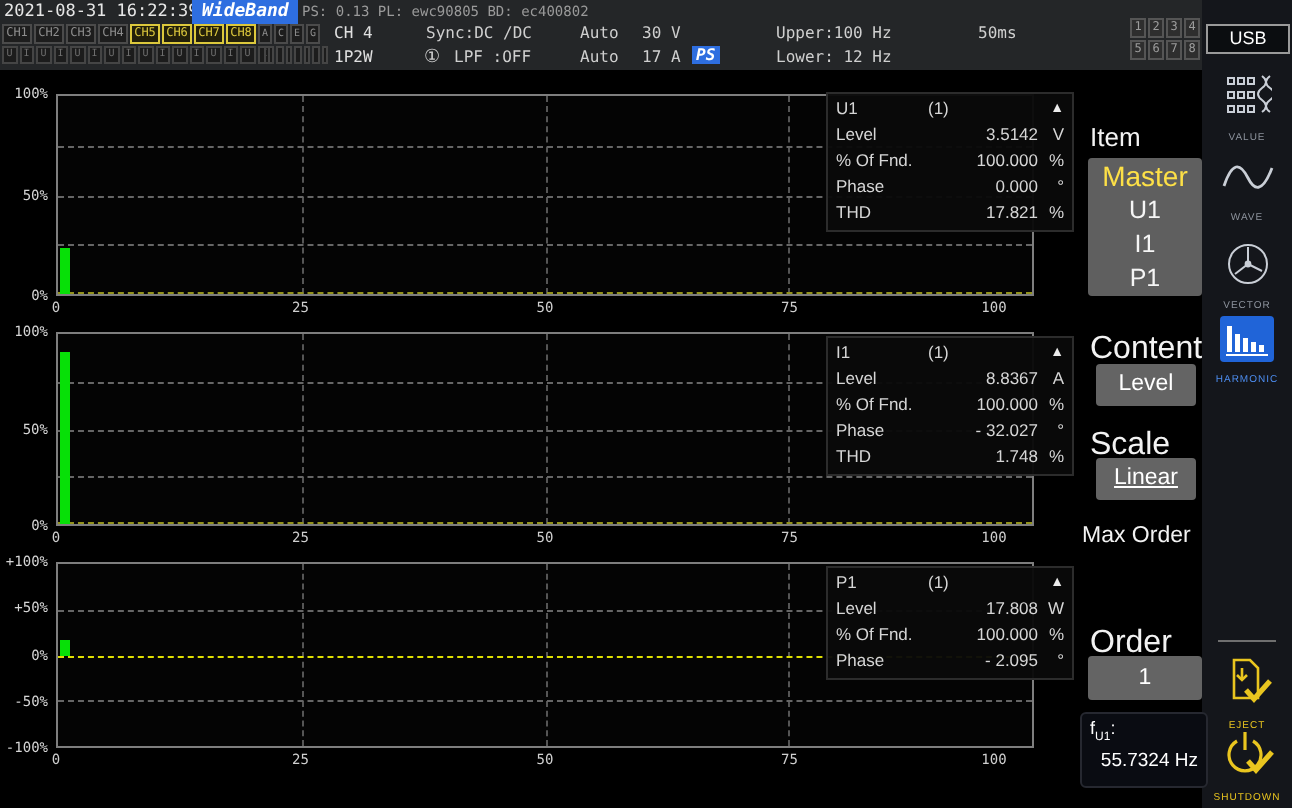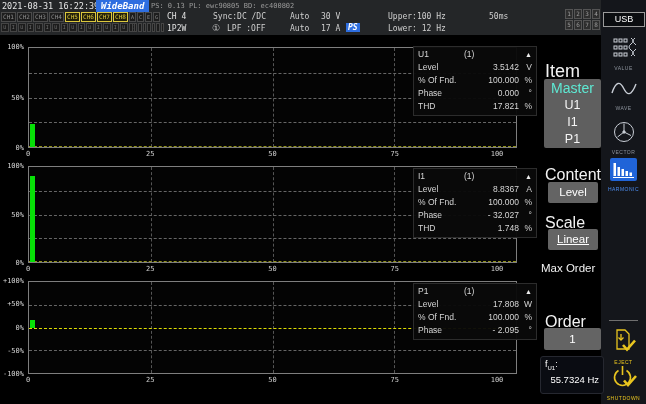--- a/index.html
+++ b/index.html
@@ -75,29 +75,29 @@
   .iname{width:46px;}
   .iorder{flex:1;}
   .iarrow{color:#ececec;font-size:7px;}
   .irow{display:flex;height:13px;line-height:13px;}
   .ilab{flex:1;}
   .ival{width:46px;text-align:right;}
   .iunit{width:13px;text-align:right;}
 
   
   .side-label{position:absolute;color:#f2f2f2;font-size:16px;}
-  .lbl-item{left:545px;top:61px;font-size:18px;}
+  .lbl-item{left:545px;top:61px;font-size:13px;}
   .lbl-content{left:545px;top:166px;}
   .lbl-scale{left:545px;top:214px;}
   .lbl-maxorder{left:541px;top:262px;font-size:11.5px;}
   .lbl-order{left:545px;top:313px;}
   .item-box{position:absolute;left:544px;top:79px;width:57px;height:69px;background:#5f5f5f;border-radius:2px;
             display:flex;flex-direction:column;justify-content:space-around;text-align:center;color:#f5f5f5;}
   .item-opt{font-size:12.5px;line-height:14px;}
-  .item-opt.master{font-size:14px;color:#5eead4;}
+  .item-opt.master{font-size:14px;color:#fde047;}
   .side-btn{position:absolute;left:548px;width:50px;height:21px;background:#646464;border-radius:2px;
             color:#fff;font-size:11.5px;line-height:21px;text-align:center;}
   .btn-content{top:182px;} .btn-scale{top:229px;text-decoration:underline;} .btn-maxorder{top:279px;}
   .btn-order{top:328px;left:544px;width:57px;height:22px;line-height:22px;}
   .freq-box{position:absolute;left:540px;top:356px;width:64px;height:38px;background:#0a0c12;border:1px solid #262830;
             border-radius:3px;color:#fff;box-sizing:border-box;padding:2px 4px;}
   .freq-line1{font-size:9px;} .freq-line1 sub{font-size:6px;}
   .freq-value{font-size:9.5px;text-align:right;margin-top:3px;}
 </style>
 </head>

